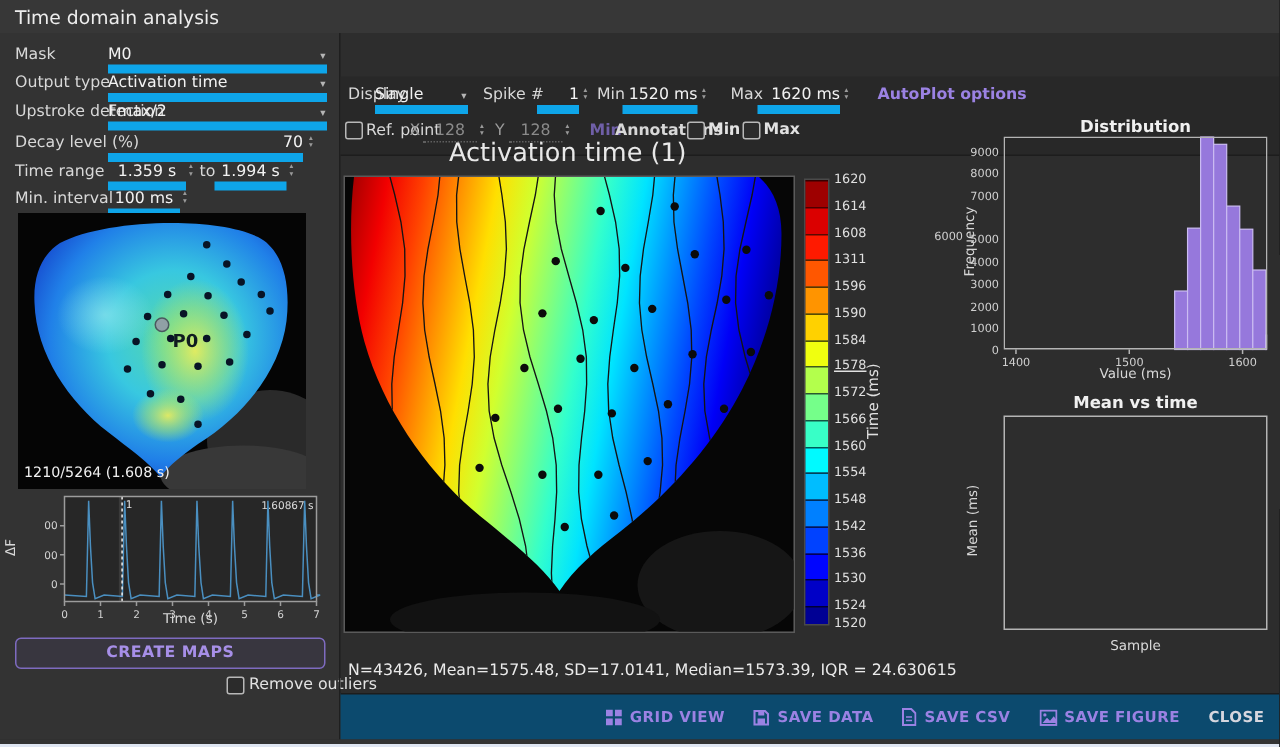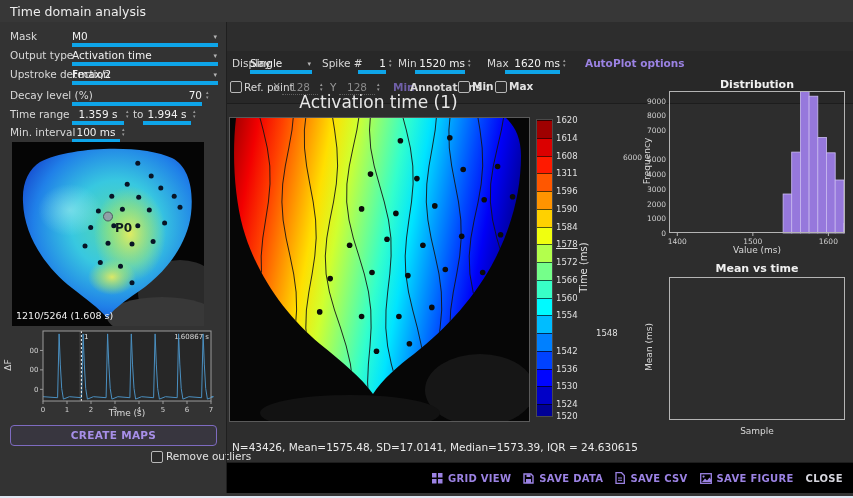--- a/index.html
+++ b/index.html
@@ -4,26 +4,26 @@
 <style>
   html,body{margin:0;padding:0;background:#1b1b1b;}
   #page{position:relative;width:853px;height:498px;background:#2d2d2d;
         font-family:"DejaVu Sans",sans-serif;overflow:hidden;color:#ddd;}
   .abs{position:absolute;}
   .titlebar{left:0;top:0;width:853px;height:22px;background:#373737;}
   .wintitle{left:10px;top:4px;font-size:12.5px;color:#ededed;}
   .sidebar{left:0;top:22px;width:226px;height:471px;background:#333333;}
   .vdiv{left:226px;top:22px;width:1px;height:471px;background:#1f1f1f;}
   .toolbar{left:227px;top:22px;width:626px;height:52px;background:#282828;border-bottom:1px solid #1d1d1d;margin-top:29px;}
-  .footerbar{left:227px;top:462px;width:626px;height:31px;background:#000000;border-top:1px solid #1d1d1d;
-             display:flex;align-items:center;justify-content:flex-end;gap:12px;padding-right:10px;box-sizing:border-box;text-align:center;}
+  .footerbar{left:227px;top:462px;width:626px;height:31px;background:#0c4a6e;border-top:1px solid #1d1d1d;
+             display:flex;align-items:center;justify-content:flex-end;gap:19px;padding-right:10px;box-sizing:border-box;text-align:center;}
   .bottomstrip{left:0;top:493px;width:853px;height:3px;background:#333;}
   .bottomedge{left:0;top:496px;width:853px;height:2px;background:#dfe6f2;}
   .flabel{position:absolute;font-size:10.5px;color:#d8d8d8;line-height:14px;white-space:nowrap;}
-  .ufield{position:absolute;border-bottom:4px solid #0ea5e9;height:14px;font-size:10.5px;color:#f2f2f2;line-height:14px;white-space:nowrap;}
+  .ufield{position:absolute;border-bottom:6px solid #0ea5e9;height:14px;font-size:10.5px;color:#f2f2f2;line-height:14px;white-space:nowrap;}
   .ufield.disabled{border-bottom:1px dotted #5f5f5f;color:#8a8a8a;}
   .ufield .caret{position:absolute;right:1px;top:1px;font-size:7px;color:#b5b5b5;}
   .right{text-align:right;}
   .center{text-align:center;}
   .spin{position:absolute;display:flex;flex-direction:column;font-size:5px;line-height:4.5px;color:#9a9a9a;top:2px;}
   .cb{position:absolute;width:10px;height:10px;border:1px solid #b8b8b8;border-radius:2px;background:#2b2b2b;}
   .cblabel{position:absolute;font-size:10.5px;color:#e2e2e2;line-height:13px;white-space:nowrap;}
   .plink{position:absolute;font-size:10.5px;font-weight:bold;color:#9b82e3;line-height:14px;cursor:default;white-space:nowrap;}
   .maptitle{left:229px;top:92px;width:299px;text-align:center;font-size:17px;color:#e8e8e8;}
   .map-frame{left:229px;top:117px;border:1px solid #5a5a5a;}
@@ -369,21 +369,21 @@
       <span class="cb-tick" style="top: 30.52px;">1608</span>
       <span class="cb-tick" style="top: 48.28px;">1311</span>
       <span class="cb-tick" style="top: 66.04px;">1596</span>
       <span class="cb-tick" style="top: 83.8px;">1590</span>
       <span class="cb-tick" style="top: 101.56px; text-align: right;">1584</span>
       <span class="cb-tick" style="top: 119.32px; text-decoration: underline;">1578</span>
       <span class="cb-tick" style="top: 137.08px;">1572</span>
       <span class="cb-tick" style="top: 154.84px;">1566</span>
       <span class="cb-tick" style="top: 172.6px;">1560</span>
       <span class="cb-tick" style="top: 190.36px;">1554</span>
-      <span class="cb-tick" style="top: 208.12px; margin-left: 40px;">1548</span>
+      <span class="cb-tick" style="top: 208.12px;">1548</span>
       <span class="cb-tick" style="top: 225.88px;">1542</span>
       <span class="cb-tick" style="top: 243.64px;">1536</span>
       <span class="cb-tick" style="top: 261.4px;">1530</span>
       <span class="cb-tick" style="top: 279.16px;">1524</span>
       <span class="cb-tick" style="top: 291px;">1520</span>
     </div>
   <span class="abs rot" style="left:543px;top:262px;width:80px;font-size:10px;color:#e0e0e0">Time (ms)</span>
 
   <span class="paneltitle" style="left:669px;top:78px;width:176px">Distribution</span>
   <svg class="abs" id="hist-svg" style="left:669px;top:91px" width="176" height="146" viewBox="0 0 176 146">

